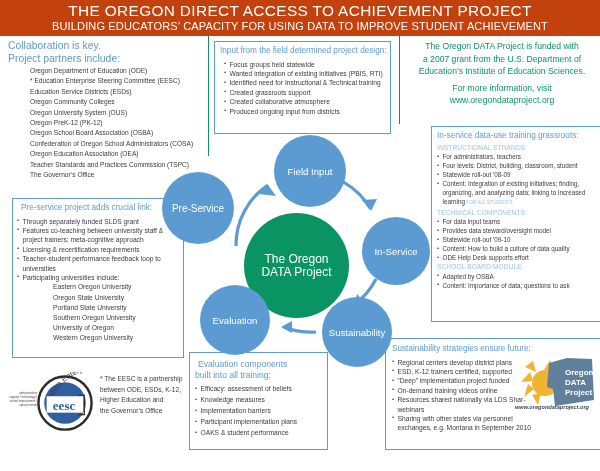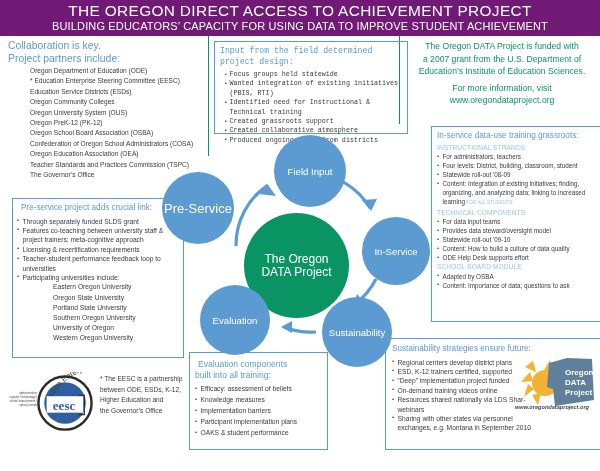--- a/index.html
+++ b/index.html
@@ -10,21 +10,21 @@
   #poster{
     position:relative;
     width:600px;height:471px;
     overflow:hidden;
     background:#ffffff;
   }
 
   
   .header{
     position:absolute;left:0;top:0;width:600px;height:36px;
-    background:#701a75;
+    background:#c2410c;
     color:#ffffff;
     text-align:center;
     box-sizing:border-box;
     padding-top:2px;
   }
   .header .title{
     font-size:15.4px;
     letter-spacing:.35px;
     font-weight:400;
     line-height:18px;
@@ -141,21 +141,21 @@
       <li class="">Oregon Community Colleges</li>
       <li class="">Oregon University System (OUS)</li>
       <li class="">Oregon PreK-12 (PK-12)</li>
       <li class="">Oregon School Board Association (OSBA)</li>
       <li class="">Confederation of Oregon School Administrators (COSA)</li>
       <li class="">Oregon Education Association (OEA)</li>
       <li class="">Teacher Standards and Practices Commission (TSPC)</li>
       <li class="">The Governor’s Office</li>
     </ul>
 
-  <div class="box" style="left:214px;top:41px;width:194px;height:93px;font-family:Liberation Mono, monospace;">
+  <div class="box" style="left:214px;top:41px;width:177px;height:93px;">
     <div class="hd" style="margin:4px 0 3px 5px;">Input from the field determined project design:</div>
     <ul class="blist bul" id="field-input-items" style="margin-left:9px;">
         <li class="">Focus groups held statewide</li>
         <li class="">Wanted integration of existing initiatives (PBIS, RTI)</li>
         <li class="">Identified need for Instructional &amp; Technical training</li>
         <li class="">Created grassroots support</li>
         <li class="">Created collaborative atmosphere</li>
         <li class="">Produced ongoing input from districts</li>
       </ul>
   </div>
@@ -268,21 +268,21 @@
   </div>
 
   <div class="circ" style="left:322px;top:297px;width:70px;height:70px;font-size:9.6px;">
     <span>Sustainability</span>
   </div>
 
   <div class="circ" style="left:200px;top:285px;width:70px;height:70px;font-size:9.6px;">
     <span>Evaluation</span>
   </div>
 
-  <div class="circ" style="left:162px;top:172px;width:72px;height:72px;font-size:13px;">
+  <div class="circ" style="left:162px;top:172px;width:72px;height:72px;font-size:10px;">
     <span>Pre-Service</span>
   </div>
 
   <svg class="eesc" viewBox="0 0 120 120">
     <circle cx="60" cy="60" r="55" fill="none" stroke="#2b2b2b" stroke-width="5"></circle>
     <circle cx="60" cy="60" r="43" fill="#2f5f9e"></circle>
     <rect x="22" y="46" width="76" height="34" fill="#ffffff"></rect>
     <text x="58" y="74" font-family="'Liberation Serif',serif" font-size="27" font-weight="bold" fill="#2f5f9e" text-anchor="middle">eesc</text>
     <path d="M88 44 L100 44 L100 84 L88 84" fill="none" stroke="#2b2b2b" stroke-width="2.5"></path>
     <text font-family="'Liberation Sans',sans-serif" font-size="7" fill="#3a3a3a">

